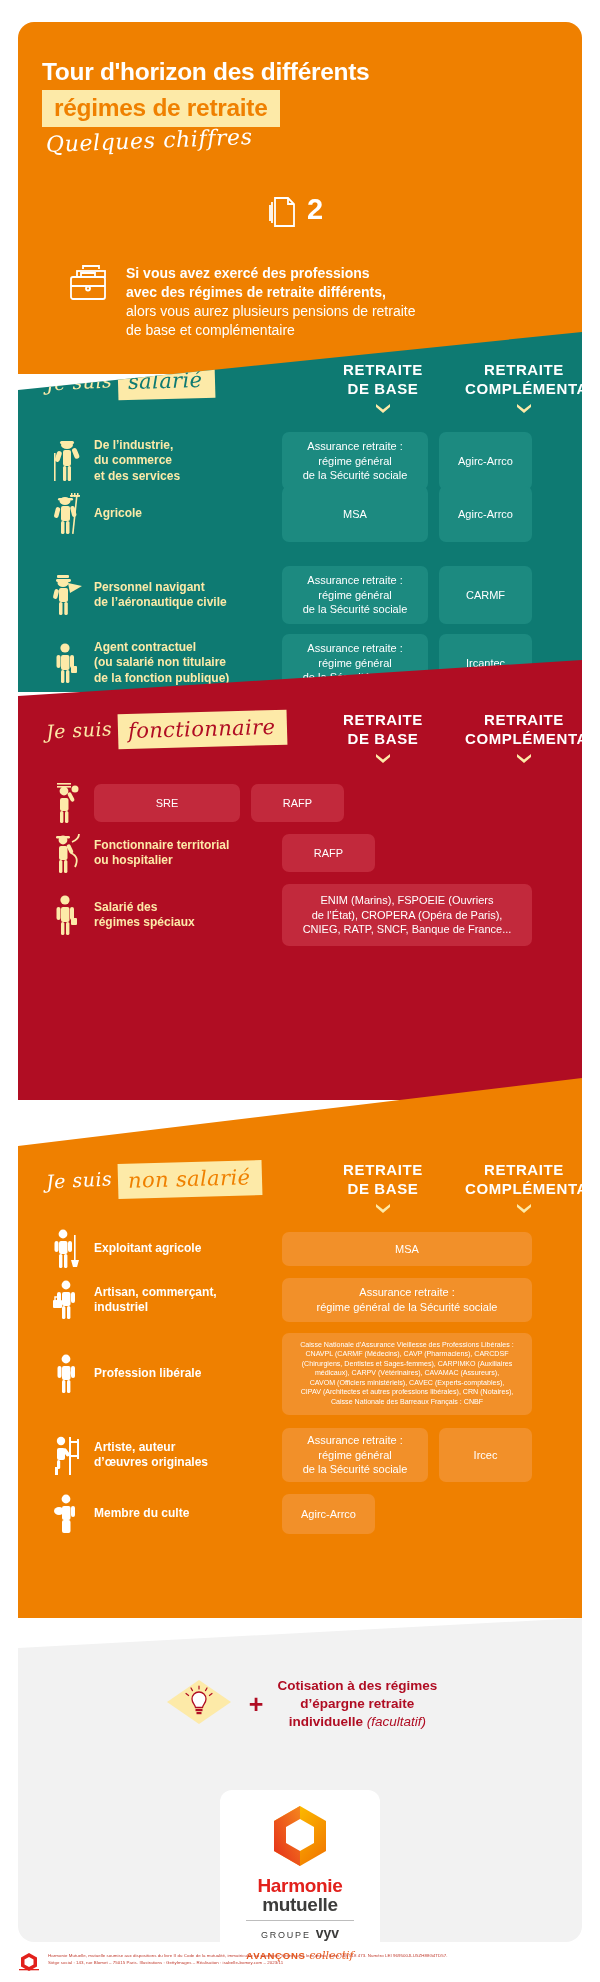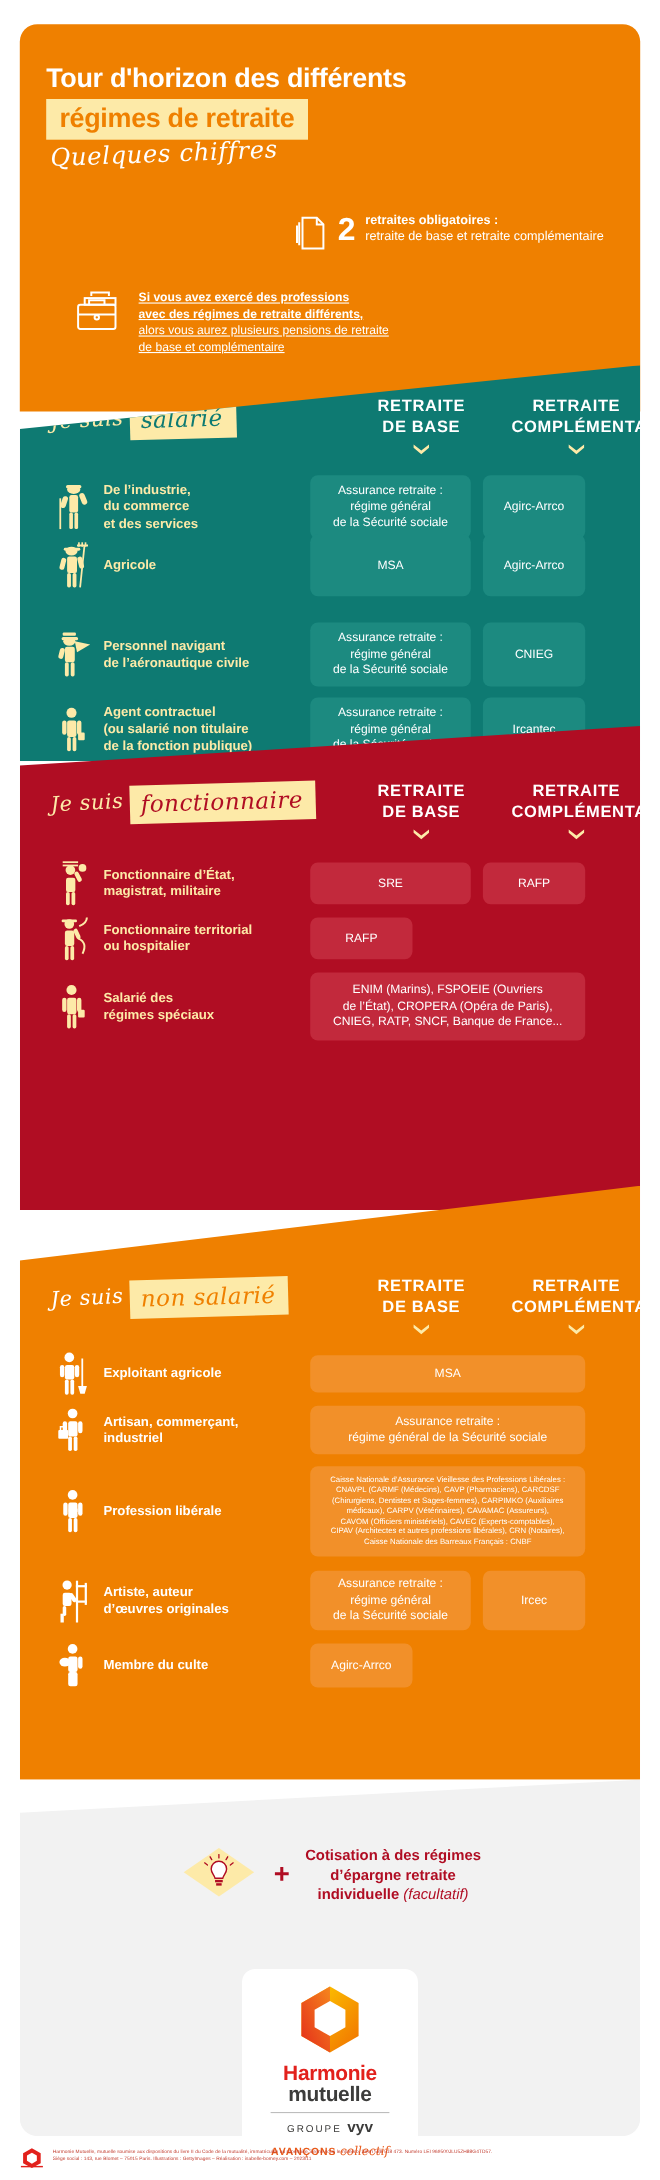--- a/index.html
+++ b/index.html
@@ -141,23 +141,22 @@
     position: absolute;
     left: 50px;
     top: 242px;
     display: flex;
     gap: 12px;
     align-items: flex-start;
     width: 480px;
   }
   #note-block .note-txt {
     color: #ffffff;
-    font-size: 11px;
+    font-size: 14px;
     line-height: 1.36;
-    text-decoration: underline;
   }
   #note-block .note-txt b { font-weight: bold; }
   #note-block .note-txt .light { font-weight: normal; }
 
   
   .sec-head {
     position: absolute;
     left: 28px;
     display: flex;
     align-items: center;
@@ -368,24 +367,20 @@
     <div class="stat" id="stat-2">
       <span>
         <svg width="30" height="36" viewBox="0 0 30 36" fill="none" stroke="#ffffff" stroke-width="1.8">
           <path d="M7 4 L20 4 L26 10 L26 32 L7 32 Z"></path>
           <path d="M20 4 L20 10 L26 10"></path>
           <path d="M4 8 L4 29"></path>
           <path d="M2 11 L2 27"></path>
         </svg>
       </span>
       <span class="num">2</span>
-      <span class="txt">
-        <b>retraites obligatoires :</b>
-        <span class="sub">retraite de base et retraite complémentaire</span>
-      </span>
     </div>
 
     <div id="note-block">
       <span>
         <svg width="46" height="42" viewBox="0 0 46 42" fill="none" stroke="#ffffff" stroke-width="1.8">
           <rect x="3" y="13" width="34" height="22" rx="2"></rect>
           <path d="M13 13 L13 9 L27 9 L27 13"></path>
           <rect x="9" y="7" width="28" height="6"></rect>
           <path d="M15 5 L15 2 L31 2 L31 5"></path>
           <path d="M3 22 L37 22"></path>
@@ -476,21 +471,21 @@
           <rect x="3" y="16" width="4.5" height="10" rx="2.2" transform="rotate(14 5 20)"></rect>
           <rect x="8" y="29" width="3.5" height="13" rx="1.6"></rect>
             <rect x="13.3" y="29" width="3.5" height="13" rx="1.6"></rect>
         </svg>
       </span>
       <span class="label" style="white-space:pre-line;">Personnel navigant
 de l’aéronautique civile</span>
       <span class="cell base" style="white-space:pre-line; height:58px;">Assurance retraite :
 régime général
 de la Sécurité sociale</span>
-      <span class="cell comp" style="height:58px;">CNIEG</span>
+      <span class="cell comp" style="height:58px;">CARMF</span>
     </div>
 
     <div class="row t-teal" style="top:300px; height:62px;">
       <span class="ico">
         <svg width="28" height="44" viewBox="0 0 28 44" fill="#fdeaa8">
           <circle cx="12" cy="7" r="4.6"></circle>
           <rect x="8" y="14" width="8.5" height="15" rx="2"></rect>
           <rect x="3.5" y="14" width="4" height="13" rx="2"></rect>
           <rect x="17" y="14" width="4" height="13" rx="2"></rect>
           <rect x="8" y="29" width="3.4" height="13" rx="1.6"></rect>
@@ -534,22 +529,20 @@
           <circle cx="11" cy="10" r="4.4"></circle>
           <rect x="4" y="2" width="14" height="1.6"></rect>
             <rect x="4" y="5" width="14" height="1.6"></rect>
           <rect x="7" y="17" width="8.5" height="13" rx="2"></rect>
           <rect x="16" y="11" width="4" height="10" rx="2" transform="rotate(-28 18 16)"></rect>
           <circle cx="22" cy="8" r="3.5"></circle>
           <rect x="7" y="30" width="3.4" height="12" rx="1.6"></rect>
             <rect x="12" y="30" width="3.4" height="12" rx="1.6"></rect>
         </svg>
       </span>
-      <span class="label" style="white-space:pre-line;">Fonctionnaire d’État,
-magistrat, militaire</span>
       <span class="cell base" style="height:38px;">SRE</span>
       <span class="cell comp" style="height:38px;">RAFP</span>
     </div>
 
     <div class="row t-red" style="top:172px; height:42px;">
       <span class="ico">
         <svg width="30" height="44" viewBox="0 0 30 44" fill="#fdeaa8">
           <circle cx="11" cy="9" r="4.4"></circle>
             <rect x="4" y="5" width="14" height="2.4" rx="1.2"></rect>
           <rect x="7" y="15" width="8.5" height="14" rx="2"></rect>

